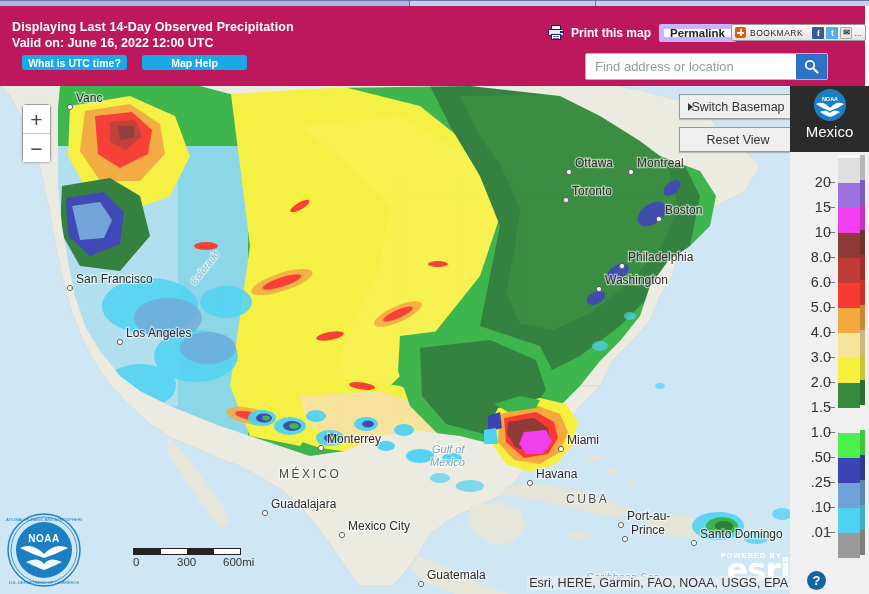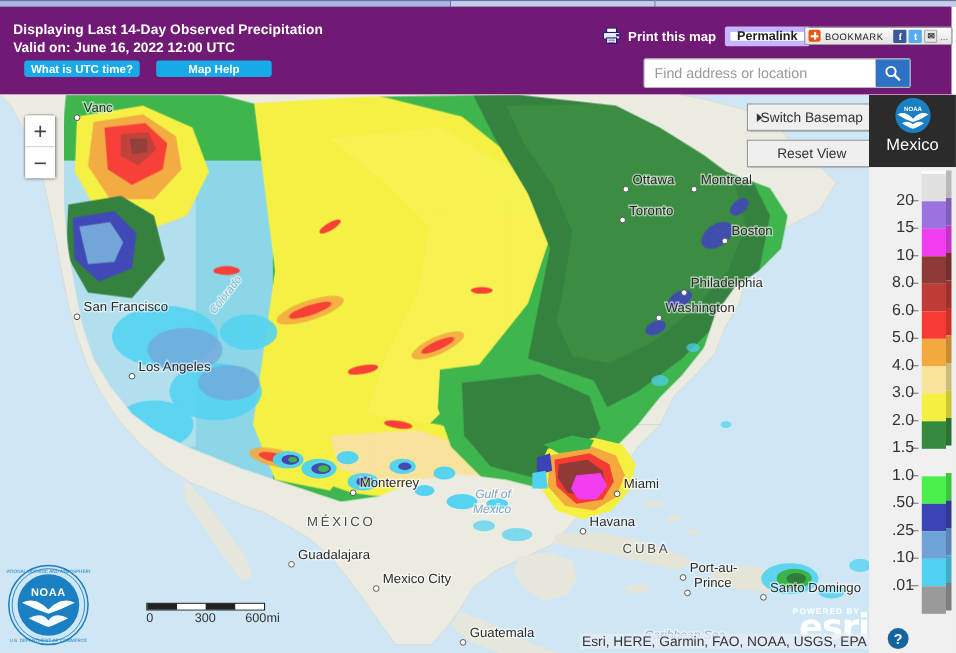--- a/index.html
+++ b/index.html
@@ -31,21 +31,21 @@
     border-right: 1px solid #6a72a8;
     border-top: 1px solid #6a72a8;
     flex: 1 1 auto;
   }
   .tabstrip .tab.active { background: #a8b7e3; }
 
   
   .header {
     position: absolute; top: 6px; left: 0;
     width: 865px; height: 80px;
-    background: #701a75;
+    background: #be185d;
     color: #ffffff;
   }
   .hdr-title {
     position: absolute; left: 12px; top: 14px;
     font-size: 12.5px; font-weight: bold;
     letter-spacing: 0.1px;
     white-space: nowrap;
   }
   .hdr-valid {
     position: absolute; left: 12px; top: 30px;
@@ -150,21 +150,21 @@
     cursor: pointer;
     border: none;
   }
   .search-btn svg { display: block; }
 
   
   .map {
     position: absolute; top: 86px; left: 0;
     width: 869px; height: 508px;
     overflow: hidden;
-    background: #ec4899;
+    background: #d946ef;
   }
   .map-canvas { position: absolute; inset: 0; }
 
   
   .ocean { position:absolute; inset:0; background:#cfe6f4; }
 
   
   .zoomctl {
     position: absolute; left: 22px; top: 18px;
     width: 29px; height: 58px;

